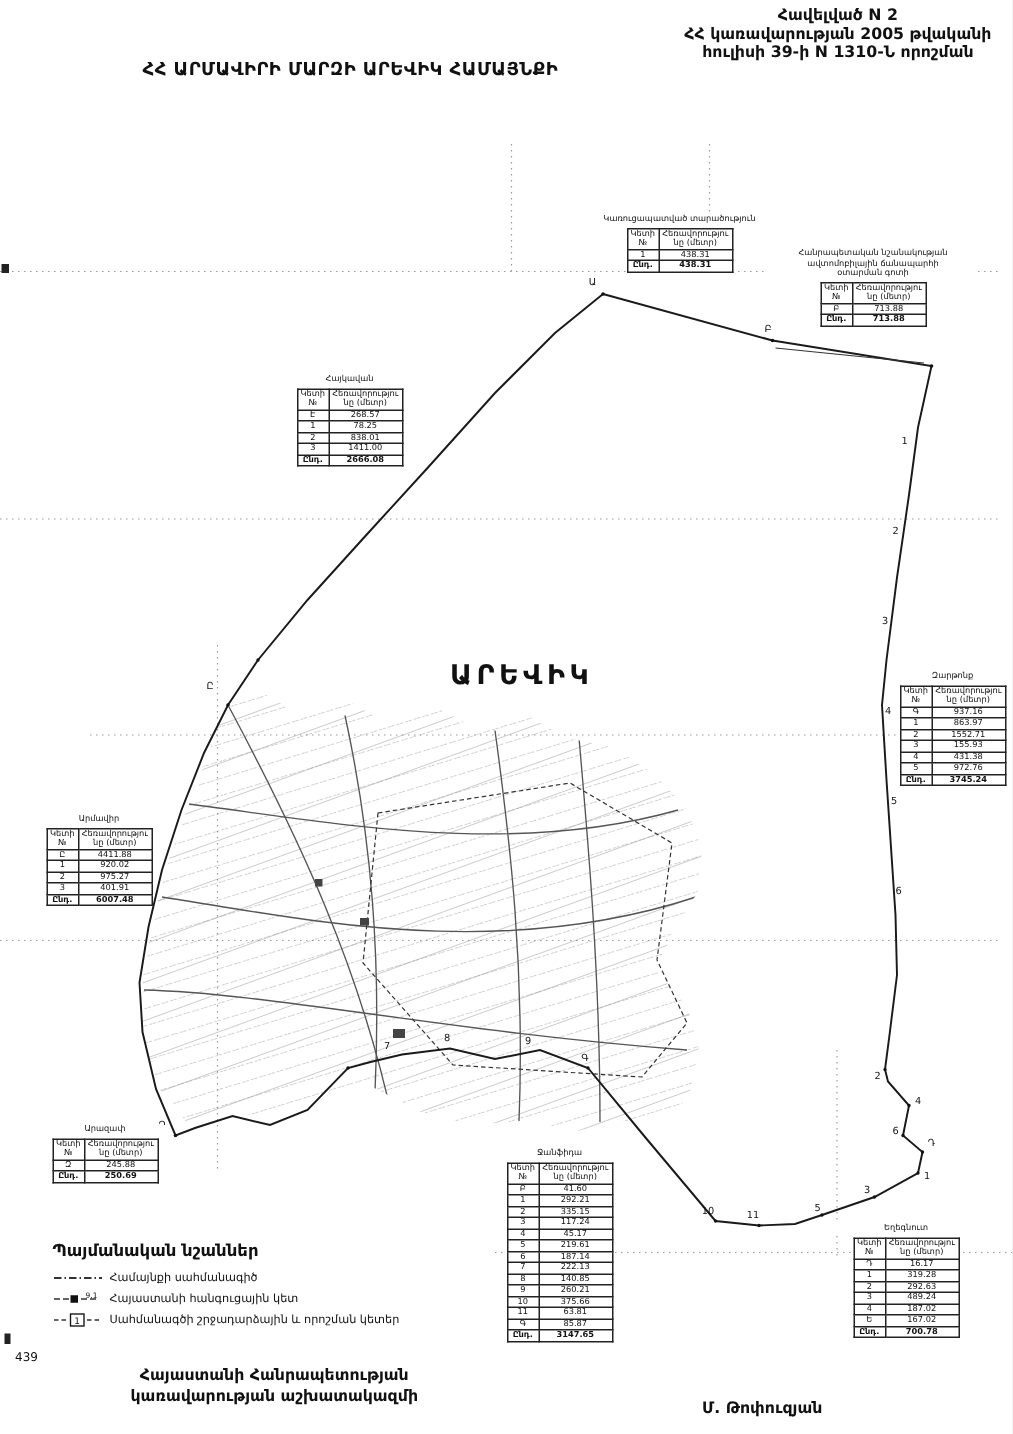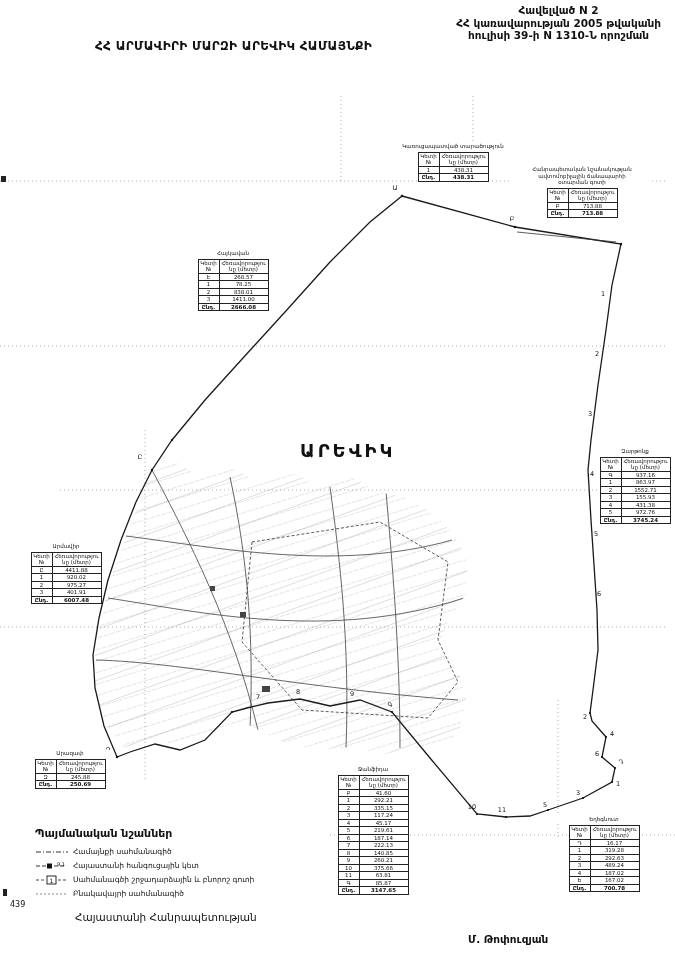--- a/index.html
+++ b/index.html
@@ -6,21 +6,21 @@
   .page{position:relative;width:675px;height:956px;background:#ffffff;overflow:hidden;
         font-family:"DejaVu Sans",sans-serif;color:#111;}
   .annex{position:absolute;top:4px;right:14px;text-align:center;font-weight:bold;
          font-size:10.5px;line-height:12.5px;z-index:5;}
   .title{position:absolute;top:39px;left:95px;width:330px;text-align:left;font-weight:bold;
          font-size:12px;line-height:15px;letter-spacing:.3px;z-index:5;}
   .map-svg{position:absolute;left:0;top:0;z-index:1;}
   .community-label{position:absolute;left:300px;top:440px;font-size:18px;font-weight:bold;
          letter-spacing:3px;z-index:4;}
   .page-number{position:absolute;left:10px;top:900px;font-size:8px;z-index:5;text-align:center;}
-  .footer-left{position:absolute;left:75px;top:911px;font-size:10.5px;font-weight:normal;
+  .footer-left{position:absolute;left:87px;top:911px;font-size:10.5px;font-weight:bold;
          line-height:13.5px;z-index:5;text-align:center;}
   .footer-right{position:absolute;left:468px;top:933px;font-size:10.5px;font-weight:bold;z-index:5;}
   
   .tbl{position:absolute;z-index:3;text-align:center;}
   .tbl-title{font-size:5.5px;line-height:6.5px;margin-bottom:2px;background:#fff;}
   .tbl table{border-collapse:collapse;margin:0 auto;background:#fff;}
   .tbl th,.tbl td{border:1px solid #222;font-size:5.5px;line-height:6.5px;padding:0 1px;
          text-align:center;font-weight:normal;word-break:break-word;}
   .tbl th{font-weight:normal;}
   .tbl .c1{width:18px;}
@@ -442,31 +442,26 @@
               <text x="22" y="4.5" font-size="5" fill="#111" font-family="DejaVu Sans, sans-serif">9.1</text>
             </svg></span>
           <span class="lg-label">Հայաստանի հանգուցային կետ</span>
         </div>
         <div class="lg-row">
           <span class="lg-sym"><svg width="34" height="10">
               <path d="M1,5 H11 M23,5 H33" stroke="#333" stroke-width="0.9" stroke-dasharray="3,2" fill="none"></path>
               <rect x="12" y="1" width="9" height="8" fill="none" stroke="#111" stroke-width="0.9"></rect>
               <text x="16.5" y="7.5" font-size="6" fill="#111" text-anchor="middle" font-family="DejaVu Sans, sans-serif">1</text>
             </svg></span>
-          <span class="lg-label">Սահմանագծի շրջադարձային և բնորոշ գոտի</span>
-        </div>
-        <div class="lg-row">
-          <span class="lg-sym"><svg width="34" height="10">
-              <path d="M1,5 H33" stroke="#666" stroke-width="0.8" stroke-dasharray="2,2" fill="none"></path>
-            </svg></span>
-          <span class="lg-label">Բնակավայրի սահմանագիծ</span>
+          <span class="lg-label">Սահմանագծի շրջադարձային և որոշման կետեր</span>
         </div>
       </div>
   </div>
 
   <div class="page-number">439</div>
 
   <div class="footer-left">
     <div>Հայաստանի Հանրապետության</div>
+    <div>կառավարության աշխատակազմի</div>
   </div>
   <div class="footer-right">Մ. Թոփուզյան</div>
 
 </div>
 
 </body></html>

